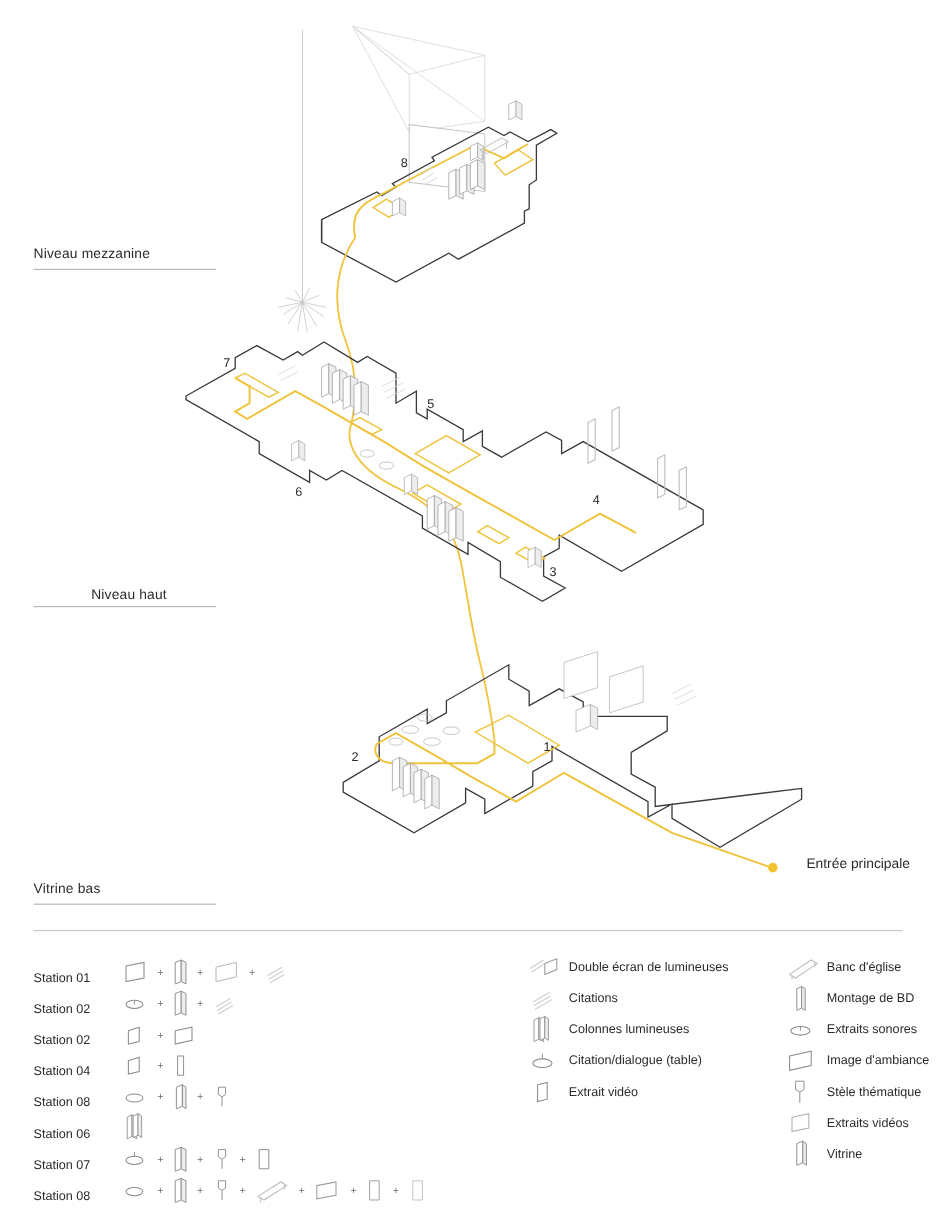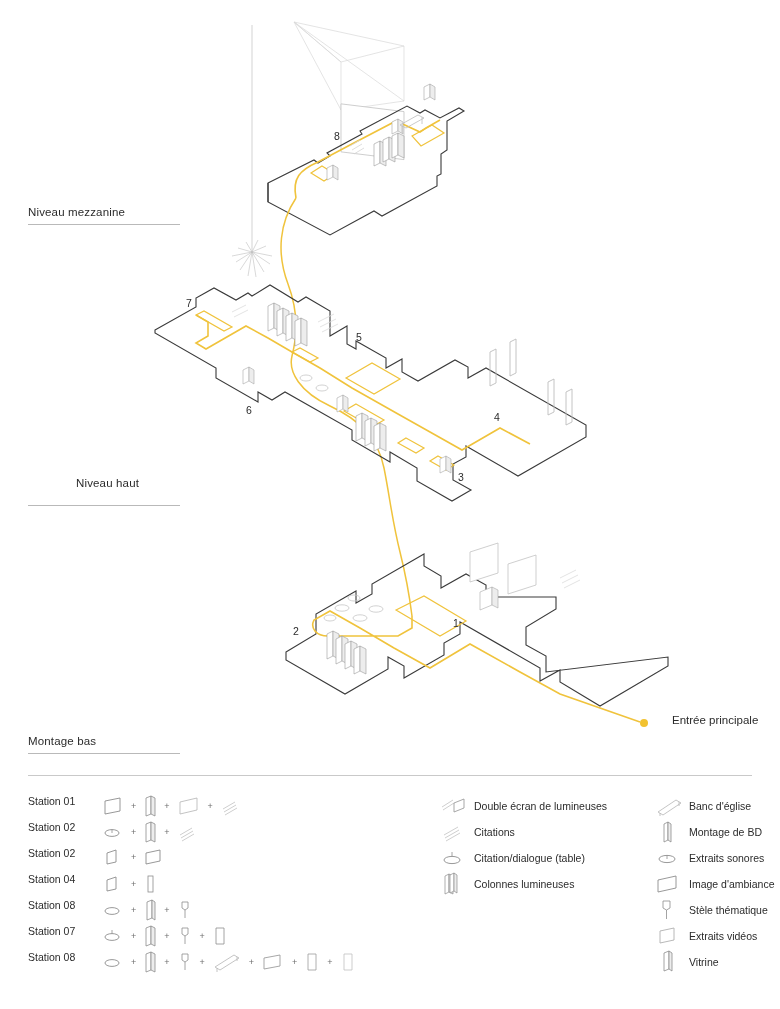--- a/index.html
+++ b/index.html
@@ -65,21 +65,21 @@
     background: #c9c9c9;
   }
   .station-col {
     position: absolute;
     left: 28px;
     top: 20px;
     width: 400px;
   }
   .station-row {
     display: flex;
-    align-items: flex-start;
+    align-items: flex-end;
     height: 26px;
   }
   .station-name {
     font-size: 10.5px;
     width: 74px;
     color: #2b2b2b;
     white-space: nowrap;
   }
   .station-items {
     display: flex;
@@ -348,24 +348,24 @@
       </g>
 
       <circle cx="644" cy="723" r="4" fill="#f2c230"></circle>
     </g>
   </svg>
 
   <div class="level-rule" style="left:28px; top:224px; width:152px;"></div>
   <div class="level-label" style="left:28px; top:206px;">Niveau mezzanine</div>
 
   <div class="level-rule" style="left:28px; top:505px; width:152px;"></div>
-  <div class="level-label" style="left:28px; top:477px;padding-left:48px;">Niveau haut</div>
+  <div class="level-label" style="left:28px; top:490px;padding-left:48px;">Niveau haut</div>
 
   <div class="level-rule" style="left:28px; top:753px; width:152px;"></div>
-  <div class="level-label" style="left:28px; top:735px;">Montage bas</div>
+  <div class="level-label" style="left:28px; top:735px;">Vitrine bas</div>
 
   <div class="entrance-label" style="left:660px; top:714px;">Entrée principale</div>
 
   <div class="plan-num" style="left:334px; top:130px;">8</div>
   <div class="plan-num" style="left:186px; top:297px;">7</div>
   <div class="plan-num" style="left:356px; top:331px;">5</div>
   <div class="plan-num" style="left:246px; top:404px;">6</div>
   <div class="plan-num" style="left:494px; top:411px;">4</div>
   <div class="plan-num" style="left:458px; top:471px;">3</div>
   <div class="plan-num" style="left:293px; top:625px;">2</div>
@@ -491,20 +491,33 @@
           <span class="plus">+</span>
           <span class="gi">
             <svg width="16" height="22" viewBox="0 0 16 22">
                 <path d="M5 3 L11 3 L11 9 L8 11 L5 9 Z" fill="#fff" stroke="#8d8d8d" stroke-width="0.8"></path>
                 <line x1="8" y1="11" x2="8" y2="19" stroke="#8d8d8d" stroke-width="0.8"></line>
               </svg>
           </span>
         </span>
       </div>
 
+      <div class="station-row">
+        <span class="station-name">Station 06</span>
+        <span class="station-items">
+          <span class="gi">
+            <svg width="20" height="24" viewBox="0 0 20 24">
+              <polygon points="4,4 8,2 8,20 4,22" fill="#fff" stroke="#8d8d8d" stroke-width="0.7"></polygon>
+              <polygon points="8,2 12,4 12,22 8,20" fill="#ededed" stroke="#8d8d8d" stroke-width="0.7"></polygon>
+              <polygon points="9,3 13,1 13,19 9,21" fill="#fff" stroke="#8d8d8d" stroke-width="0.7"></polygon>
+              <polygon points="13,1 16,3 16,21 13,19" fill="#ededed" stroke="#8d8d8d" stroke-width="0.7"></polygon>
+            </svg>
+          </span>
+        </span>
+      </div>
 
       <div class="station-row">
         <span class="station-name">Station 07</span>
         <span class="station-items">
           <span class="gi">
             <svg width="22" height="20" viewBox="0 0 22 20">
                 <ellipse cx="10" cy="11" rx="7" ry="3.4" fill="#fff" stroke="#8d8d8d" stroke-width="0.9"></ellipse>
                 <line x1="10" y1="7.6" x2="10" y2="4" stroke="#8d8d8d" stroke-width="0.8"></line>
               </svg>
           </span>
@@ -607,40 +620,48 @@
                 <line x1="5" y1="17" x2="19" y2="9"></line>
                 <line x1="6" y1="20" x2="20" y2="12"></line>
               </g>
             </svg>
         </span>
         <span class="key-label">Citations</span>
       </div>
 
       <div class="key-row">
         <span class="key-icon">
-          <svg width="28" height="22" viewBox="0 0 28 22">
-              <ellipse cx="12" cy="13" rx="8" ry="3.6" fill="#fff" stroke="#8d8d8d" stroke-width="0.9"></ellipse>
-              <line x1="12" y1="9.4" x2="12" y2="5" stroke="#8d8d8d" stroke-width="0.8"></line>
-            </svg>
-        </span>
-        <span class="key-label">Citation/dialogue (table)</span>
-      </div>
-
-      <div class="key-row">
-        <span class="key-icon">
           <svg width="28" height="24" viewBox="0 0 28 24">
             <polygon points="5,4 9,2 9,20 5,22" fill="#fff" stroke="#8d8d8d" stroke-width="0.7"></polygon>
             <polygon points="9,2 13,4 13,22 9,20" fill="#ededed" stroke="#8d8d8d" stroke-width="0.7"></polygon>
             <polygon points="10,3 14,1 14,19 10,21" fill="#fff" stroke="#8d8d8d" stroke-width="0.7"></polygon>
             <polygon points="14,1 17,3 17,21 14,19" fill="#ededed" stroke="#8d8d8d" stroke-width="0.7"></polygon>
           </svg>
         </span>
         <span class="key-label">Colonnes lumineuses</span>
       </div>
 
+      <div class="key-row">
+        <span class="key-icon">
+          <svg width="28" height="22" viewBox="0 0 28 22">
+              <ellipse cx="12" cy="13" rx="8" ry="3.6" fill="#fff" stroke="#8d8d8d" stroke-width="0.9"></ellipse>
+              <line x1="12" y1="9.4" x2="12" y2="5" stroke="#8d8d8d" stroke-width="0.8"></line>
+            </svg>
+        </span>
+        <span class="key-label">Citation/dialogue (table)</span>
+      </div>
+
+      <div class="key-row">
+        <span class="key-icon">
+          <svg width="28" height="22" viewBox="0 0 28 22">
+              <path d="M8 5 L16 3 L16 17 L8 19 Z" fill="#fff" stroke="#8d8d8d" stroke-width="0.9"></path>
+            </svg>
+        </span>
+        <span class="key-label">Extrait vidéo</span>
+      </div>
 
     </div>
 
     <div class="key-col right">
 
       <div class="key-row">
         <span class="key-icon">
           <svg width="30" height="22" viewBox="0 0 30 22">
               <path d="M3 17 L21 5 L26 8 L8 20 Z" fill="none" stroke="#bdbdbd" stroke-width="0.9"></path>
               <line x1="5" y1="18" x2="5" y2="21" stroke="#bdbdbd" stroke-width="0.9"></line>

